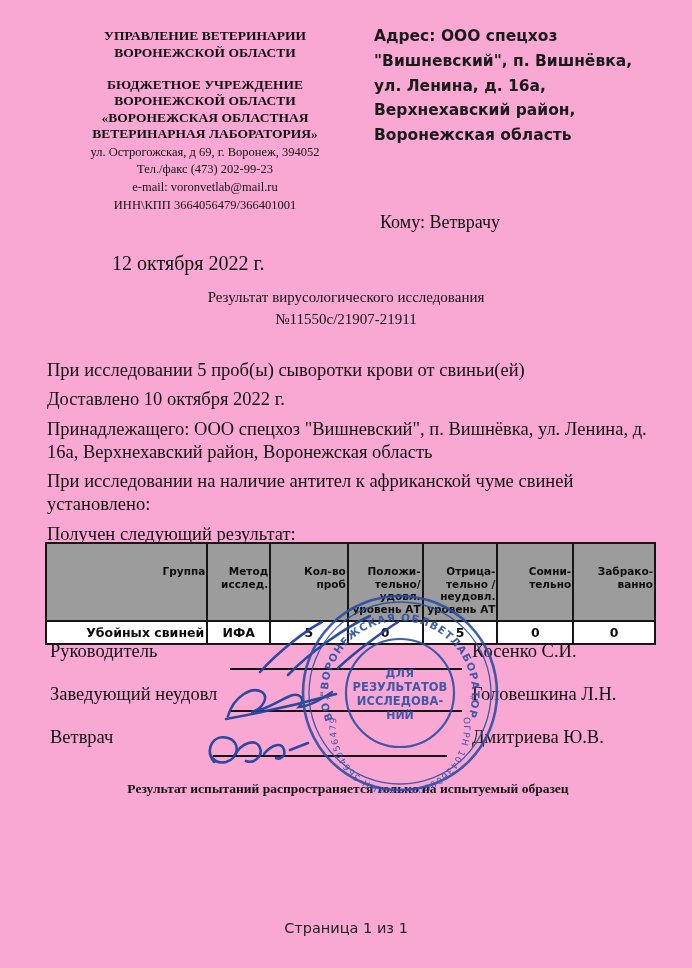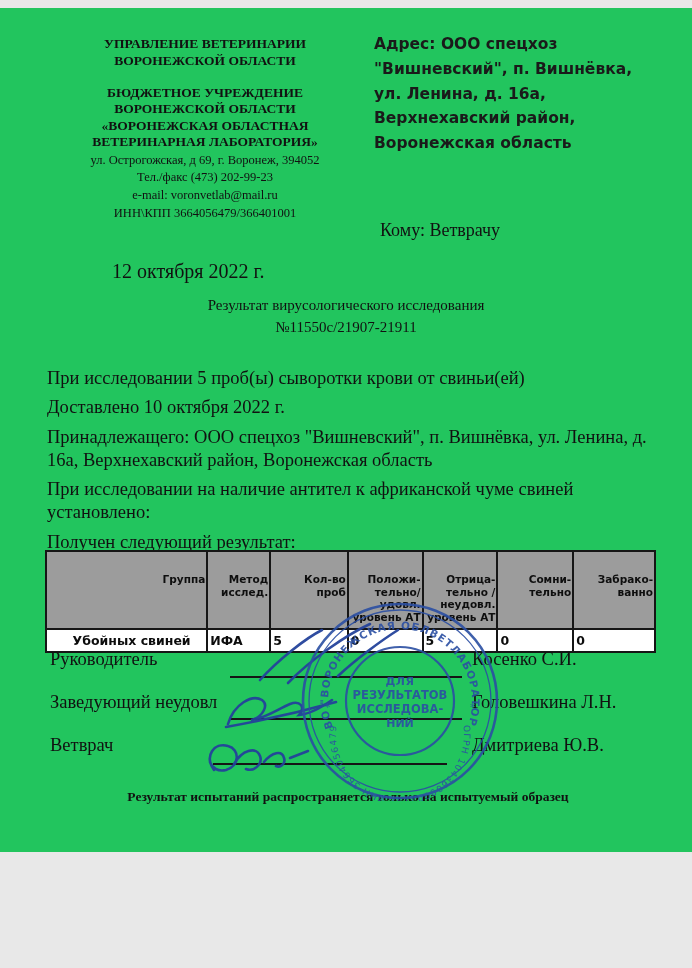--- a/index.html
+++ b/index.html
@@ -1,17 +1,17 @@
 <!DOCTYPE html>
 <html><head>
 <meta charset="utf-8">
 <style>
   html,body{margin:0;padding:0;background:#e8e8e8;}
   .page{
-    position:relative;width:692px;height:844px;margin:8px auto;background:#22c55e;
+    position:relative;width:692px;height:968px;margin:0 auto;background:#f9a8d4;
     font-family:"Liberation Serif",serif;color:#111;overflow:hidden;
   }
   .pre{white-space:pre-line;}
 
   
   .lh{position:absolute;left:38px;top:28px;width:334px;text-align:center;}
   .lh-authority{font-weight:bold;font-size:13.5px;line-height:1.25;}
   .lh-institution{font-weight:bold;font-size:13.5px;line-height:1.22;margin-top:15px;}
   .lh-contact{font-weight:normal;font-size:12.5px;line-height:1.33;margin-top:1px;}
 
@@ -38,23 +38,23 @@
     position:absolute;left:45px;top:542px;width:611px;border-collapse:collapse;
     font-family:"DejaVu Sans",sans-serif;
   }
   table.res th{
     background:#9c9c9c;border:2px solid #161616;font-weight:bold;font-size:10.5px;
     line-height:1.2;padding:21px 1px 0 1px;vertical-align:top;text-align:right;
     height:55px;color:#0e0e0e;
   }
   table.res td{
     background:#fff;border:2px solid #161616;font-weight:bold;font-size:12.5px;
-    padding:3px 2px;color:#0c0c0c;
-  }
-  table.res td.first{text-align:center;padding-left:12px;}
+    text-align:center;padding:3px 2px;color:#0c0c0c;
+  }
+  table.res td.first{text-align:right;padding-left:12px;}
 
   
   .sig-role{position:absolute;left:50px;font-size:18.5px;}
   .sig-name{position:absolute;left:472px;font-size:18.5px;}
   .sig-line{position:absolute;height:2px;background:#151515;z-index:2;}
 
   .disclaimer{
     position:absolute;left:40px;top:781px;width:616px;text-align:center;
     font-size:13.5px;font-weight:bold;
   }

